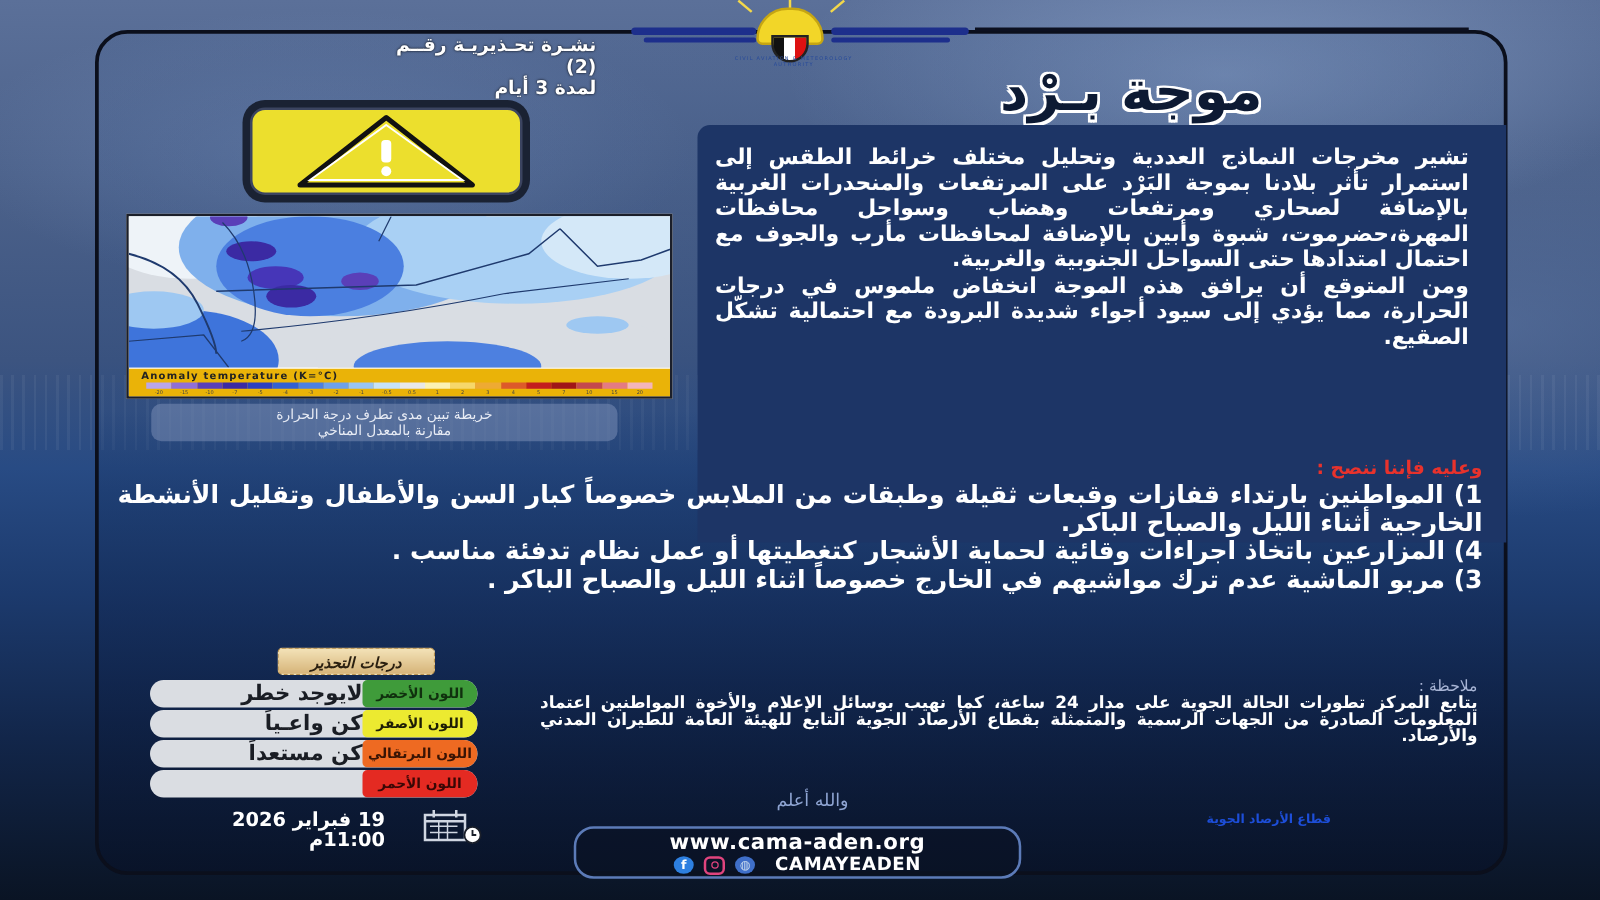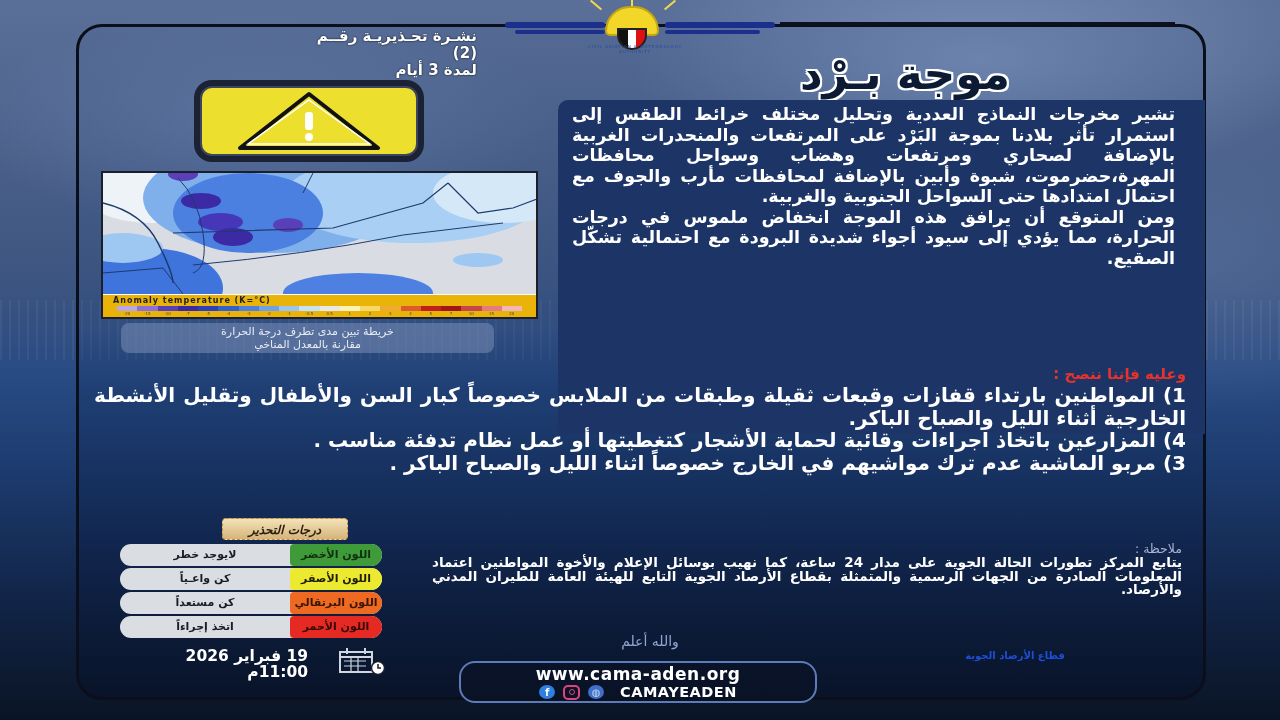--- a/index.html
+++ b/index.html
@@ -75,40 +75,40 @@
 
   .caption {
     position: absolute; left: 121px; top: 323px; width: 373px; height: 30px;
     background: rgba(120,140,180,0.55); border-radius: 8px;
     text-align: center; direction: rtl; padding-top: 2px;
   }
   .caption div { font-size: 11px; line-height: 13px; color: #e8ecf5; }
 
   .intro-panel {
     position: absolute; left: 558px; top: 100px; width: 647px; height: 334px;
-    background: #1d3566; border-radius: 10px 0 0 0; padding: 4px 30px 0 14px;
+    background: #1d3566; border-radius: 10px 0 0 0; padding: 16px 30px 0 14px;
     direction: rtl; text-align: justify; text-align-last: right;
   }
   .intro-panel p { font-weight: bold; font-size: 17.5px; line-height: 20.5px; color: #fff; }
 
   .advice { position: absolute; left: 94px; top: 364px; width: 1092px; direction: rtl; }
   .advice-head { font-weight: bold; font-size: 15px; color: #e8322c; line-height: 20px; margin-right: 0px; }
   .advice-item { font-weight: bold; font-size: 20px; line-height: 22.5px; color: #fff; text-align: justify; text-align-last: right; }
 
   .levels { position: absolute; left: 120px; top: 518px; width: 262px; }
   .levels-title {
     margin: 0 auto 4px; width: 126px; height: 22px; margin-left: 102px;
     background: linear-gradient(180deg, #f3e2b8, #d6b479); border-radius: 4px;
     font-weight: bold; font-size: 12px; line-height: 22px; text-align: center; color: #2b2010;
     border: 1px dashed #b7904e;
     font-style: italic;
   }
   .level-row { display: flex; height: 22px; margin-bottom: 2px; border-radius: 11px; overflow: hidden; background: #dadde2; direction: rtl; }
   .level-color { width: 92px; height: 100%; font-weight: bold; font-size: 11px; line-height: 22px; text-align: center; border-radius: 4px 0 0 4px; }
-  .level-text { flex: 1; font-weight: bold; font-size: 11px; line-height: 22px; text-align: center; color: #1a1d24; }
+  .level-text { flex: 1; font-weight: bold; font-size: 17px; line-height: 22px; text-align: right; color: #1a1d24; }
 
   .note { position: absolute; left: 432px; top: 542px; width: 750px; direction: rtl; }
   .note-head { font-size: 12.5px; color: #a8b5d5; line-height: 14px; }
   .note-body { font-size: 13.5px; font-weight: bold; line-height: 13.5px; color: #fff; text-align: justify; text-align-last: right; }
 
   .closing { position: absolute; left: 560px; top: 633px; width: 180px; text-align: center; font-size: 14px; color: #8fa5d3; direction: rtl; }
 
   .date-block { position: absolute; left: 118px; top: 648px; width: 190px; text-align: right; direction: rtl; }
   .date-block div { font-weight: bold; font-size: 15.5px; line-height: 16px; color: #fff; }
   .calendar-icon { position: absolute; left: 338px; top: 647px; width: 66px; height: 28px; }
@@ -267,21 +267,20 @@
   <div class="level-row">
     <div class="level-color" style="background:#ecea30;color:#1d1d05">اللون الأصفر</div>
     <div class="level-text">كن واعـياً</div>
   </div>
   <div class="level-row">
     <div class="level-color" style="background:#ee6a22;color:#3a1404">اللون البرتقالي</div>
     <div class="level-text">كن مستعداً</div>
   </div>
   <div class="level-row">
     <div class="level-color" style="background:#e42a22;color:#3a0705">اللون الأحمر</div>
-    <div class="level-text">اتخذ إجراءاً</div>
   </div>
 </div>
 
 <div class="note">
   <div class="note-head">ملاحظة :</div>
   <div class="note-body">يتابع المركز تطورات الحالة الجوية على مدار 24 ساعة، كما نهيب بوسائل الإعلام والأخوة المواطنين اعتماد المعلومات الصادرة من الجهات الرسمية والمتمثلة بقطاع الأرصاد الجوية التابع للهيئة العامة للطيران المدني والأرصاد.</div>
 </div>
 
 <div class="closing">والله أعلم</div>
 

